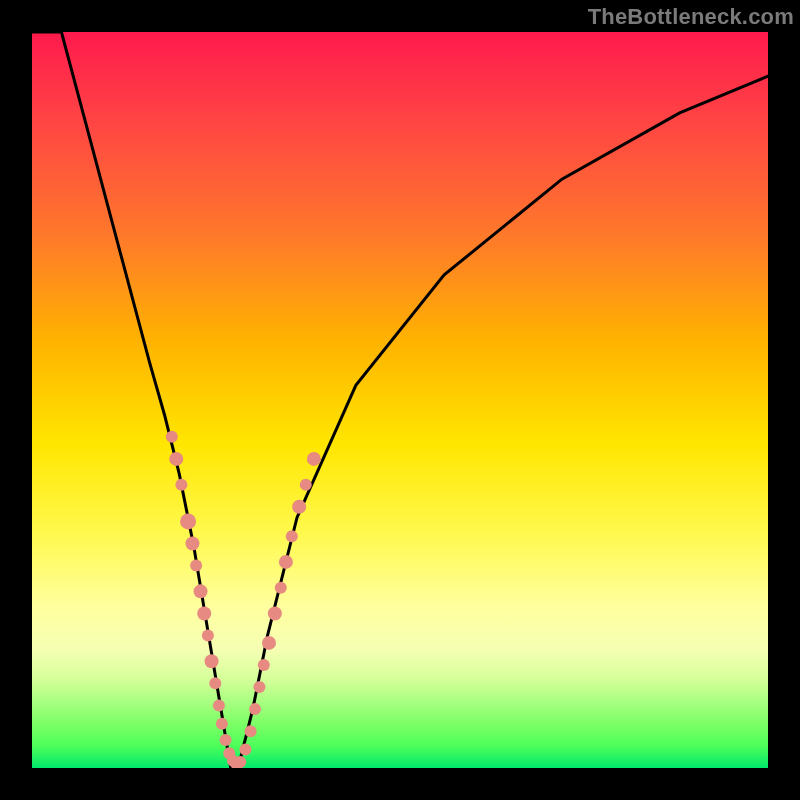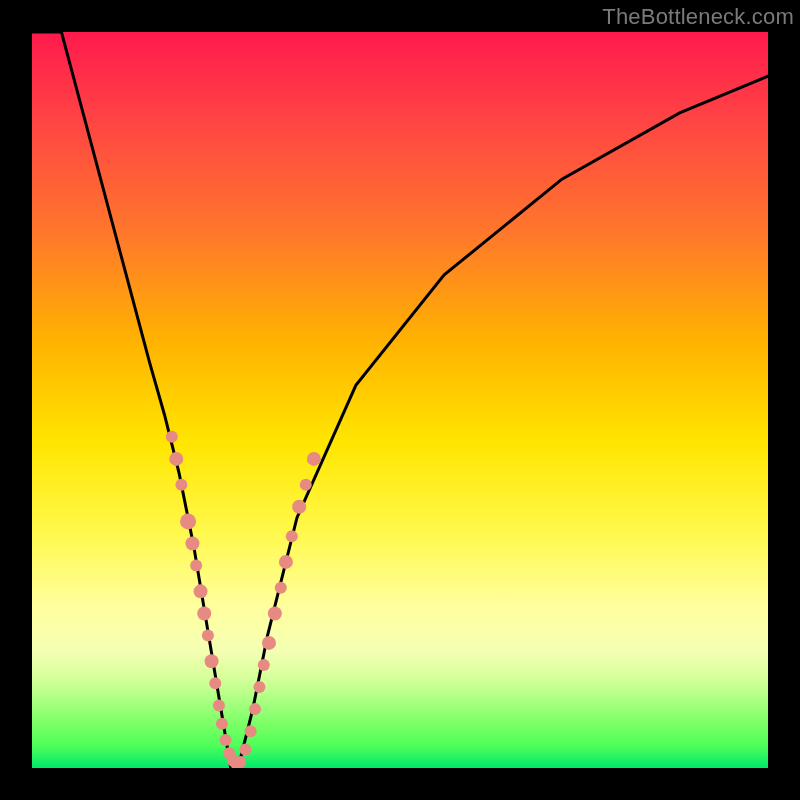--- a/index.html
+++ b/index.html
@@ -39,21 +39,21 @@
       #7cff66 94%,
       #4dff5a 97%,
       #00e86b 100%);
   }
   .watermark {
     position: absolute;
     top: 4px;
     right: 6px;
     color: #7a7a7a;
     font-size: 22px;
-    font-weight: 400;
+    font-weight: 700;
     font-family: Arial, sans-serif;
     letter-spacing: 0.2px;
     user-select: none;
   }
   svg.curves {
     position: absolute;
     left: 0;
     top: 0;
     width: 736px;
     height: 736px;

